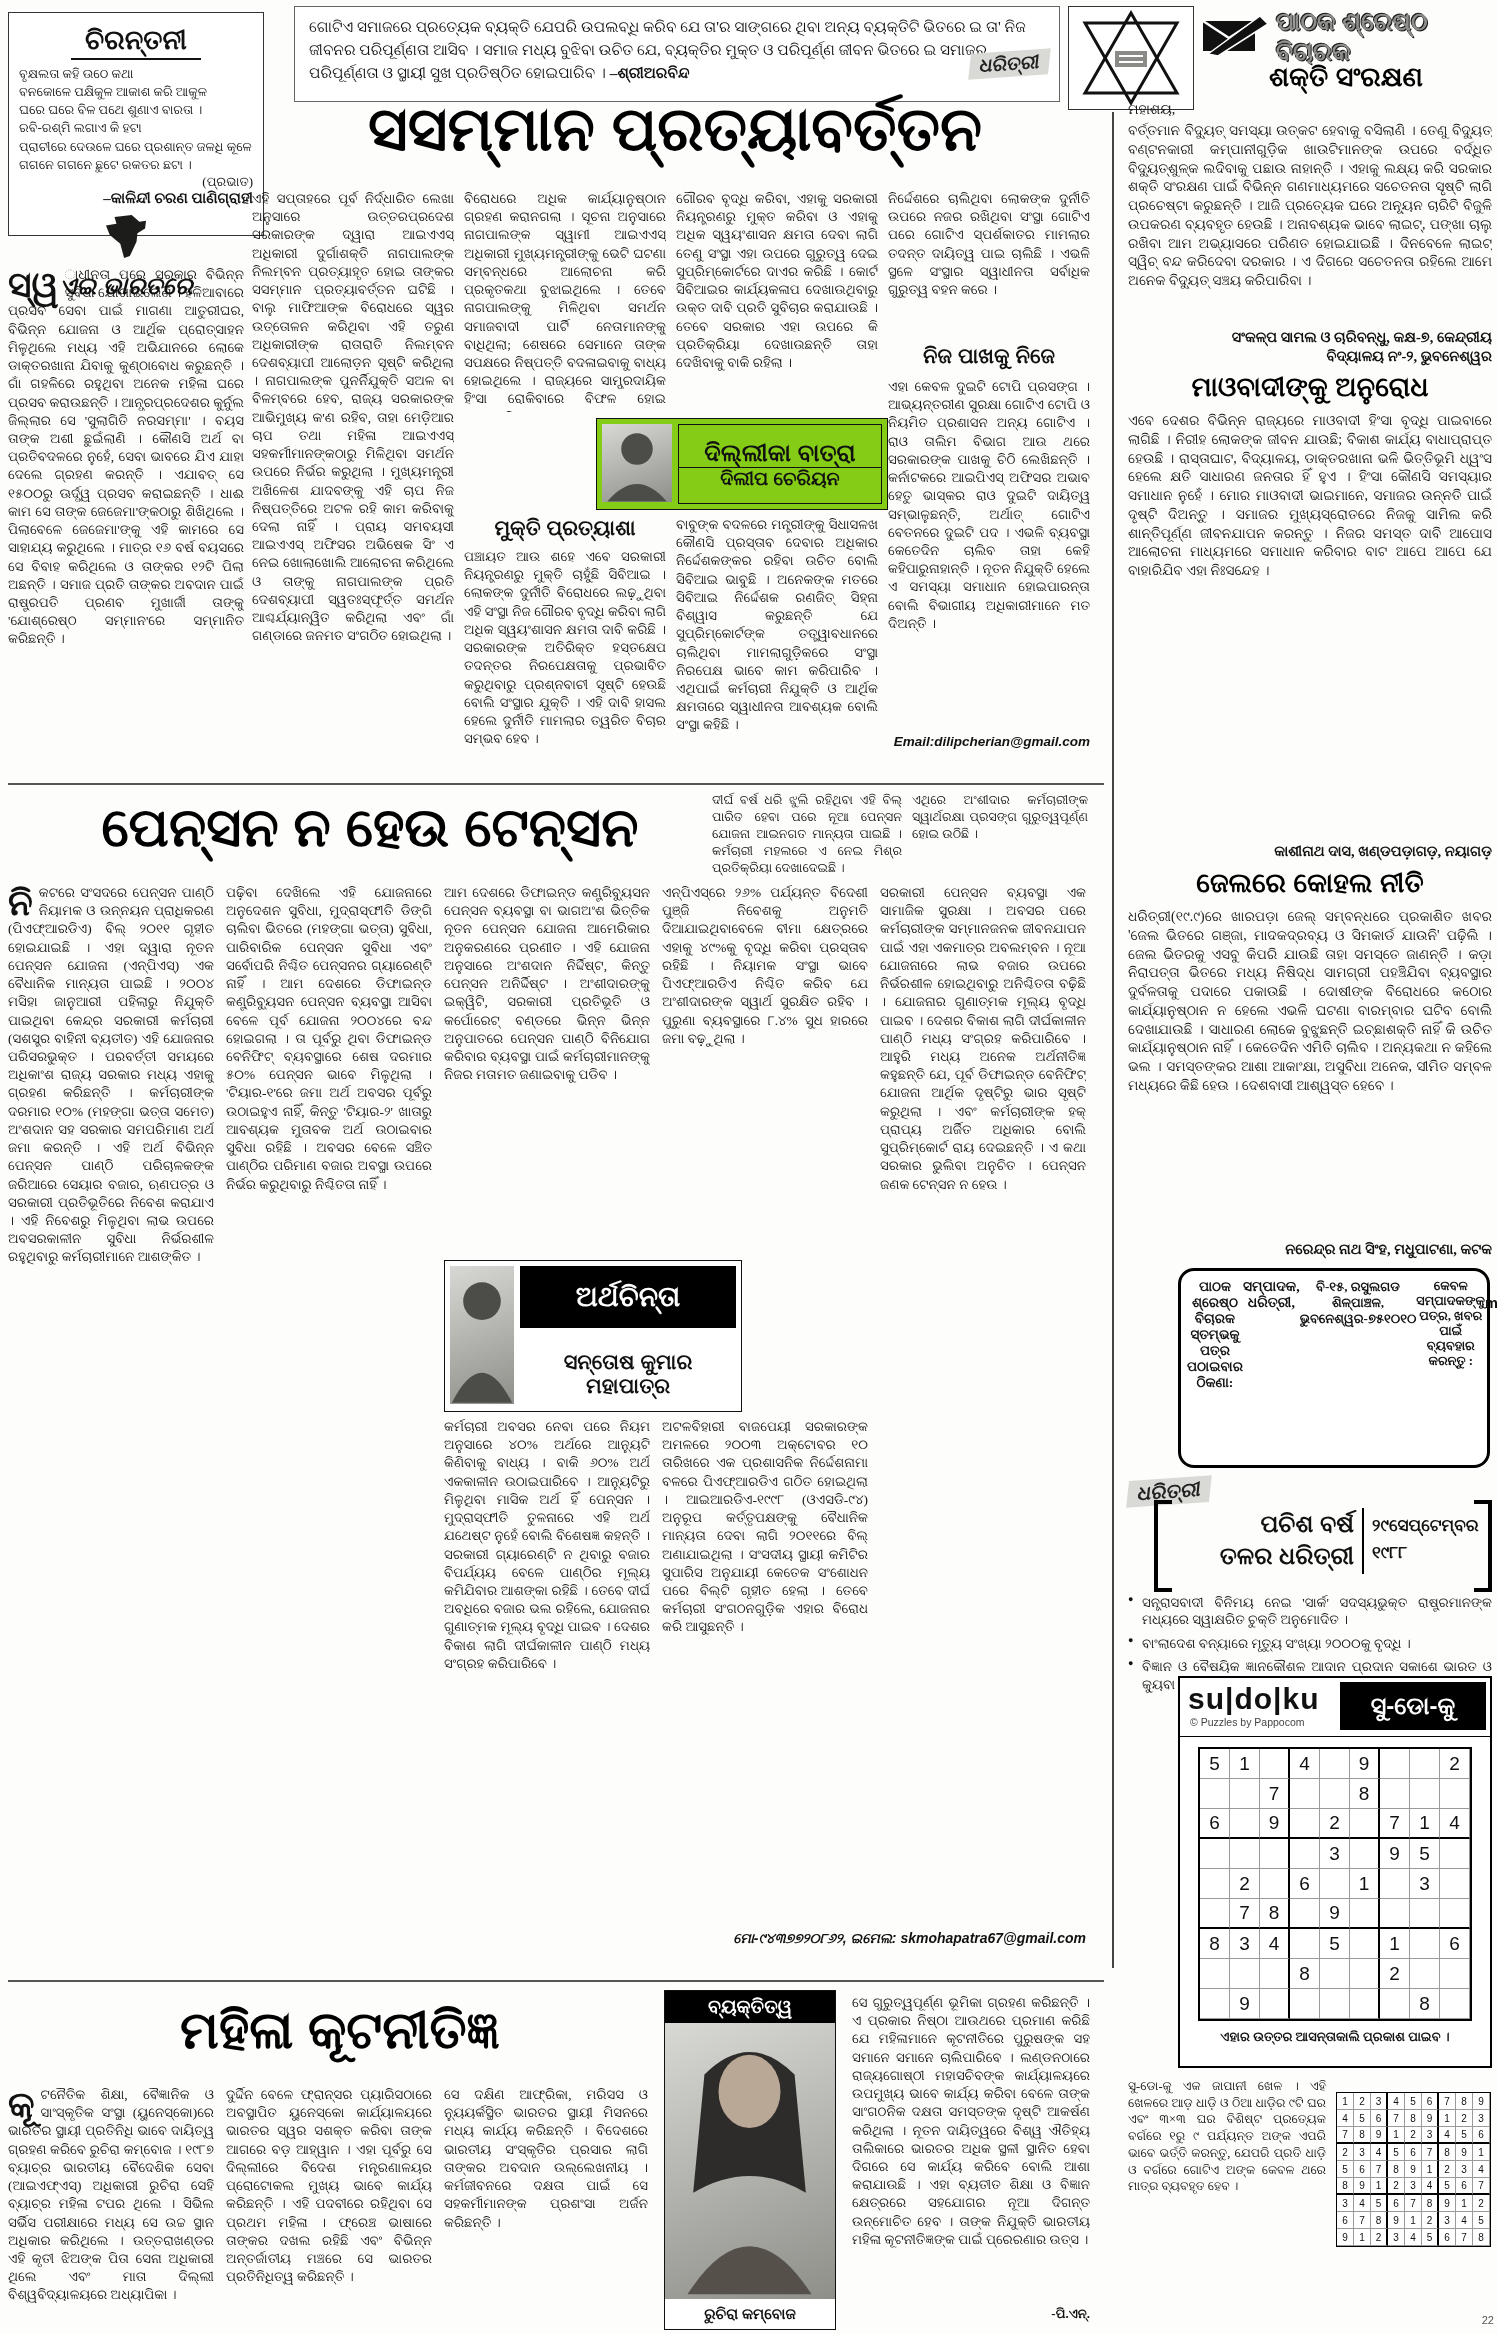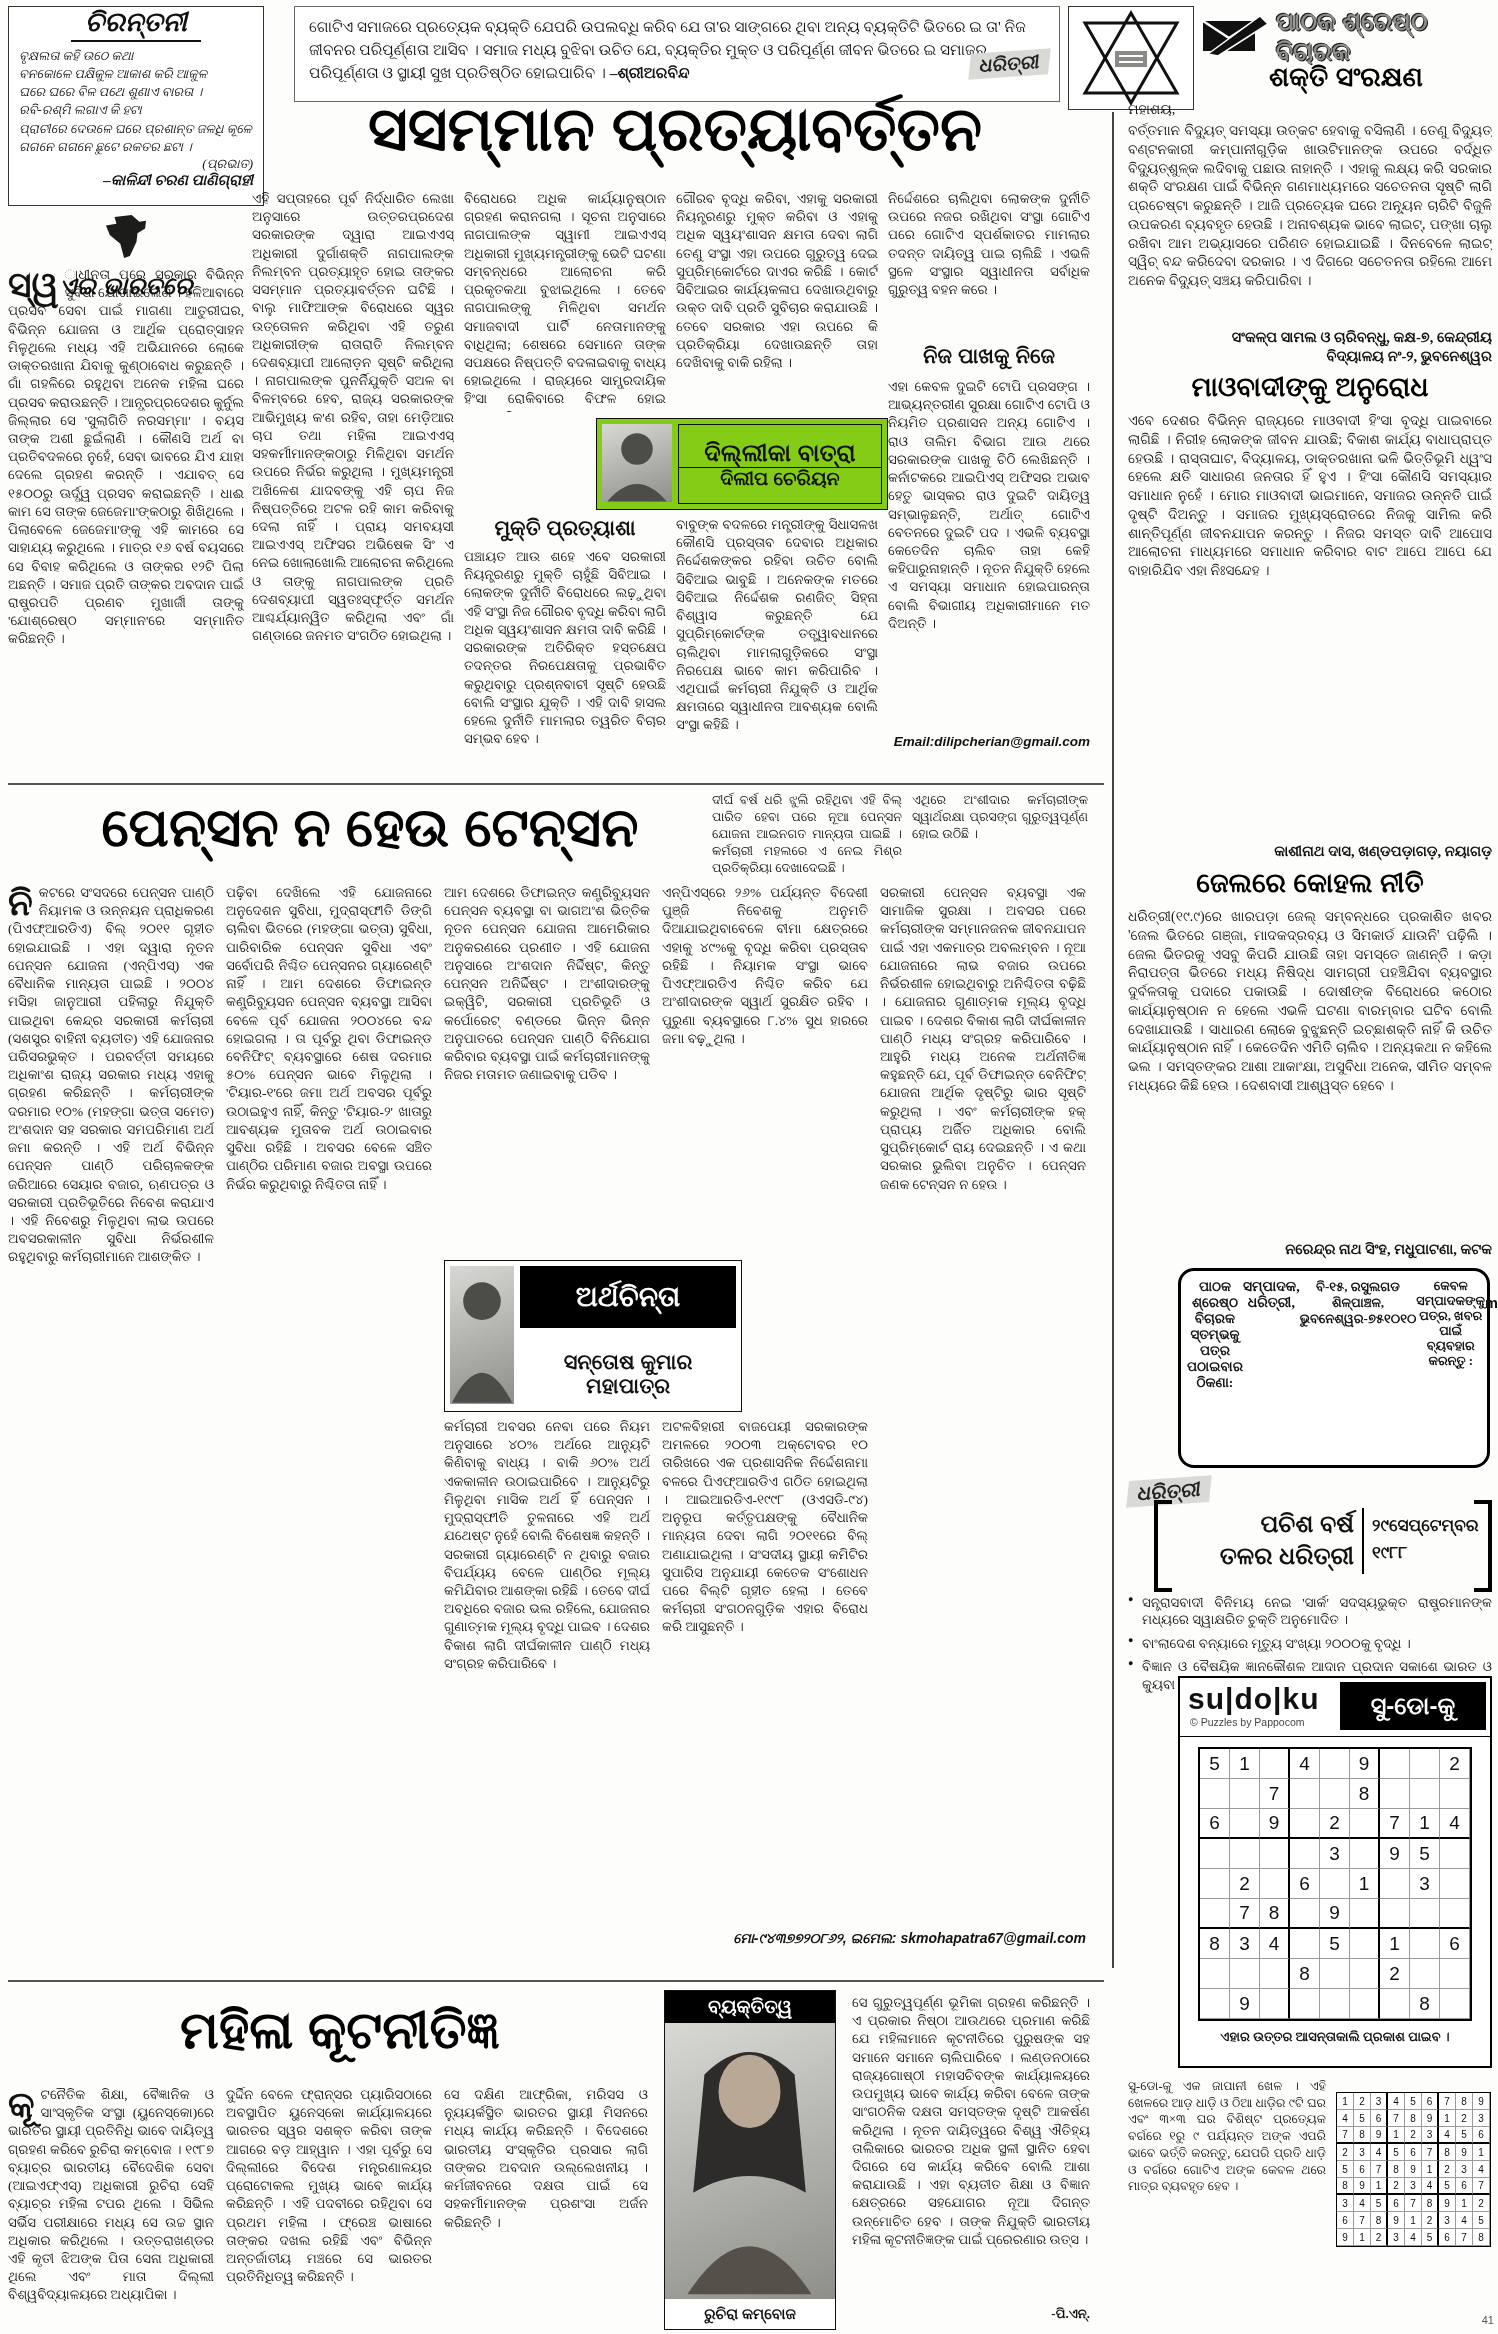--- a/index.html
+++ b/index.html
@@ -27,21 +27,21 @@
   .bullet-item{position:relative;padding-left:14px;font-size:13.4px;line-height:1.3;text-align:justify;margin-bottom:6px;}
   .bullet-item::before{content:"●";position:absolute;left:0;top:0;font-size:9px;}
   .logo-slant{display:inline-block;transform:skew(-10deg) rotate(-4deg);font-weight:700;
               font-family:"Liberation Sans",sans-serif;background:#d9d9d5;padding:2px 10px;color:#222;}
 </style>
 </head>
 <body>
 
 <div id="page">
 
-  <div class="abs box" style="left:8px;top:6px;width:234px;height:198px;padding:0 10px;font-style:italic;">
+  <div class="abs box" style="left:8px;top:12px;width:234px;height:198px;padding:12px 10px;">
     <div style="text-align:center;">
       <span style="display:inline-block;font-size:27px;font-weight:700;border-bottom:2px solid #111;padding:0 14px 2px;">ଚିରନ୍ତନୀ</span>
     </div>
     <div style="font-size:12.8px;line-height:1.42;margin-top:5px;">
       <div>ବୃକ୍ଷଲତା କହି ଉଠେ କଥା</div>
       <div>ବନକୋଳେ ପକ୍ଷିକୁଳ ଆକାଶ କରି ଆକୁଳ</div>
       <div>ଘରେ ଘରେ ବିଳ ପଥେ ଶୁଣାଏ ବାରତା ।</div>
       <div>ରବି-ରଶ୍ମି ଲଗାଏ କି ହଟା</div>
       <div>ପ୍ରାଚୀରେ ଦେଉଳେ ଘରେ ପ୍ରଶାନ୍ତ ଜଳଧି କୂଳେ</div>
       <div>ଗଗନେ ଗଗନେ ଛୁଟେ ରକତର ଛଟା ।</div>
@@ -393,15 +393,15 @@
       <div class="sd-c">1</div>
       <div class="sd-c r3">2</div>
       <div class="sd-c">3</div>
       <div class="sd-c">4</div>
       <div class="sd-c r3">5</div>
       <div class="sd-c">6</div>
       <div class="sd-c">7</div>
       <div class="sd-c">8</div>
     </div>
 
-  <div class="abs" style="left:1470px;top:2314px;width:24px;text-align:right;font-size:11px;color:#555;font-family:'Liberation Sans',sans-serif;">41</div>
+  <div class="abs" style="left:1470px;top:2314px;width:24px;text-align:right;font-size:11px;color:#555;font-family:'Liberation Sans',sans-serif;">22</div>
 
 </div>
 
 </body></html>

